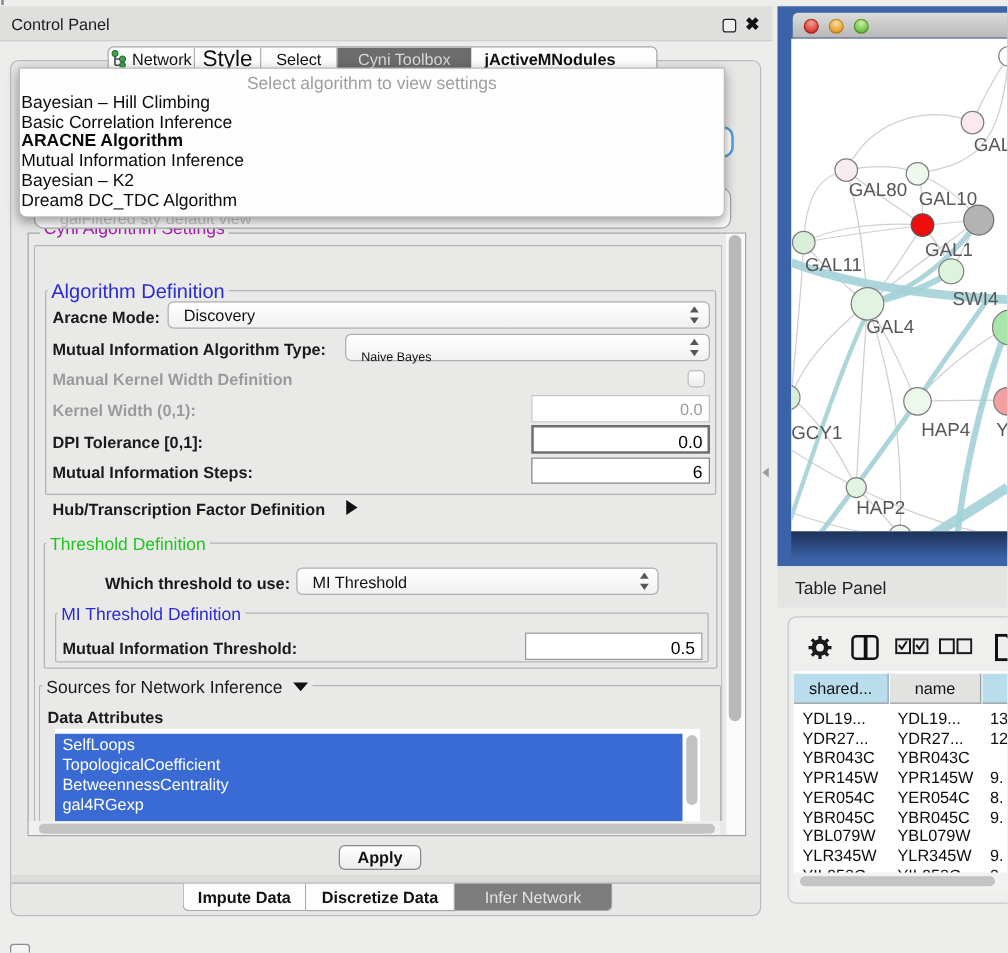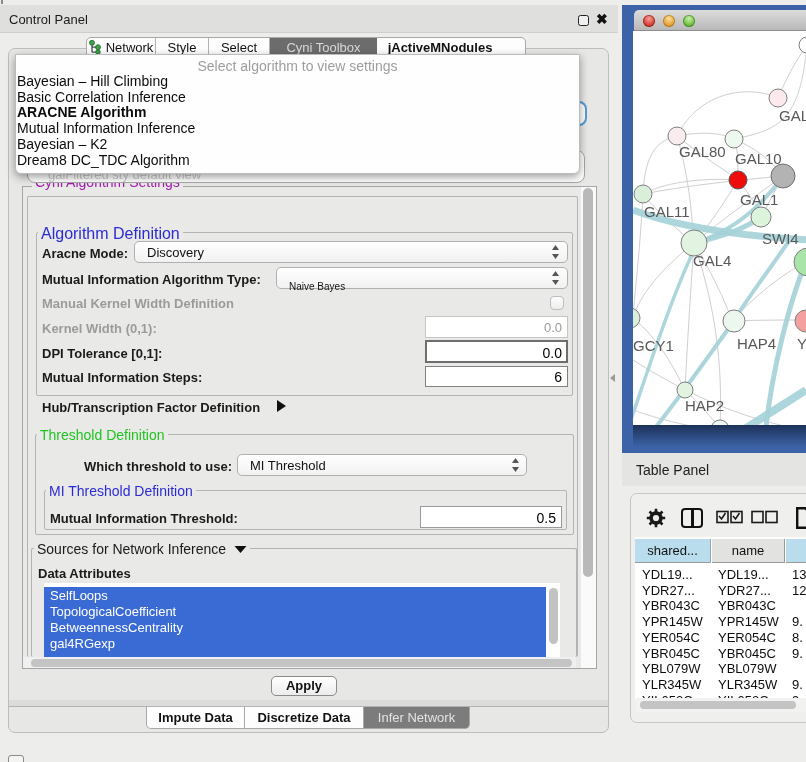--- a/index.html
+++ b/index.html
@@ -24,21 +24,21 @@
 <div class="abs" style="left:86px;top:37px;width:440px;height:21px;background:#fdfdfd;border:1px solid #a9a9a9;border-radius:5px;overflow:hidden;display:flex;">
   <div style="width:69px;border-right:1px solid #b3b3b3;display:flex;align-items:center;justify-content:center;gap:5px;">
     <svg width="12" height="14" viewBox="0 0 12 14" style="margin-top:-2px;">
       <path d="M3 3 V12.2 M3 7.2 H8.5 M3 12.2 H8.5" stroke="#4a4a5a" stroke-width="1.3" fill="none"></path>
       <circle cx="3" cy="2.8" r="2.5" fill="#3fa04a" stroke="#246b2e" stroke-width="0.8"></circle>
       <circle cx="9" cy="7.2" r="2.5" fill="#3fa04a" stroke="#246b2e" stroke-width="0.8"></circle>
       <circle cx="9" cy="12" r="2.3" fill="#3fa04a" stroke="#246b2e" stroke-width="0.8"></circle>
     </svg>
     <span style="font-size:13px;color:#111;">Network</span>
   </div>
-  <div style="width:53px;border-right:1px solid #b3b3b3;display:flex;align-items:center;justify-content:center;font-size:13px;color:#111;">Style</div>
+  <div style="width:53px;border-right:1px solid #b3b3b3;display:flex;align-items:center;justify-content:center;font-size:18px;color:#111;">Style</div>
   <div style="width:61px;border-right:1px solid #b3b3b3;display:flex;align-items:center;justify-content:center;font-size:13px;color:#111;">Select</div>
   <div style="width:107px;background:#6c6c6c;display:flex;align-items:center;justify-content:center;font-size:13px;color:#d9d9d9;">Cyni Toolbox</div>
   <div style="width:126px;display:flex;align-items:center;justify-content:center;font-size:13px;font-weight:bold;color:#111;">jActiveMNodules</div>
 </div>
 
 <div class="abs" style="left:22px;top:186px;width:575px;height:483px;background:#e9e9e8;border:1px solid #a6a6a6;overflow:hidden;"></div>
 
 <div class="abs" style="left:27px;top:196px;width:551px;height:461px;border:1px solid #b4b4b4;border-bottom:none;border-radius:2px;"></div>
 <div class="abs" style="left:32px;top:174px;background:#e9e9e8;padding:0 3px;font-size:14px;color:#a21caf;">Cyni Algorithm Settings</div>
 
@@ -135,21 +135,21 @@
 Bayesian – K2<br>
 Dream8 DC_TDC Algorithm
 </div>
 
 <div class="abs" style="left:271px;top:676px;width:66px;height:20px;background:linear-gradient(#ffffff,#ececec);border:1px solid #8a8a8a;border-radius:5px;text-align:center;font-size:13px;font-weight:bold;color:#111;line-height:18px;">Apply</div>
 
 <div class="abs" style="left:9px;top:700px;width:599px;height:7px;background:#dcdcdb;border-bottom:1px solid #b3b3b3;"></div>
 <div class="abs" style="left:146px;top:707px;height:22px;display:flex;">
   <div style="width:99px;background:#fdfdfd;border:1px solid #a9a9a9;border-top:none;border-radius:0 0 0 5px;display:flex;align-items:center;justify-content:center;font-size:13px;font-weight:bold;color:#111;">Impute Data</div>
   <div style="width:119px;background:#fdfdfd;border:1px solid #a9a9a9;border-top:none;border-left:none;display:flex;align-items:center;justify-content:center;font-size:13px;font-weight:bold;color:#111;">Discretize Data</div>
-  <div style="width:106px;background:#7c7c7c;border:1px solid #a9a9a9;border-top:none;border-left:none;border-radius:0 0 5px 0;display:flex;align-items:center;justify-content:center;font-size:13px;color:#e3e3e3;">Infer Network</div>
+  <div style="width:126px;background:#7c7c7c;border:1px solid #a9a9a9;border-top:none;border-left:none;border-radius:0 0 5px 0;display:flex;align-items:center;justify-content:center;font-size:13px;color:#e3e3e3;">Infer Network</div>
 </div>
 
 <div class="abs" style="left:610px;top:374px;width:0;height:0;border-top:4px solid transparent;border-bottom:4px solid transparent;border-right:5px solid #9a9a9a;"></div>
 
 <div class="abs" style="left:8px;top:755px;width:16px;height:14px;border:1px solid #8a8a8a;border-radius:3px;background:#f4f4f4;"></div>
 
 <div class="abs" style="left:622px;top:5px;width:184px;height:448px;background:#3c63a7;"></div>
 
 <div class="abs" style="left:633px;top:425px;width:173px;height:22px;background:linear-gradient(#1c3158,rgba(60,99,167,0));"></div>
 

